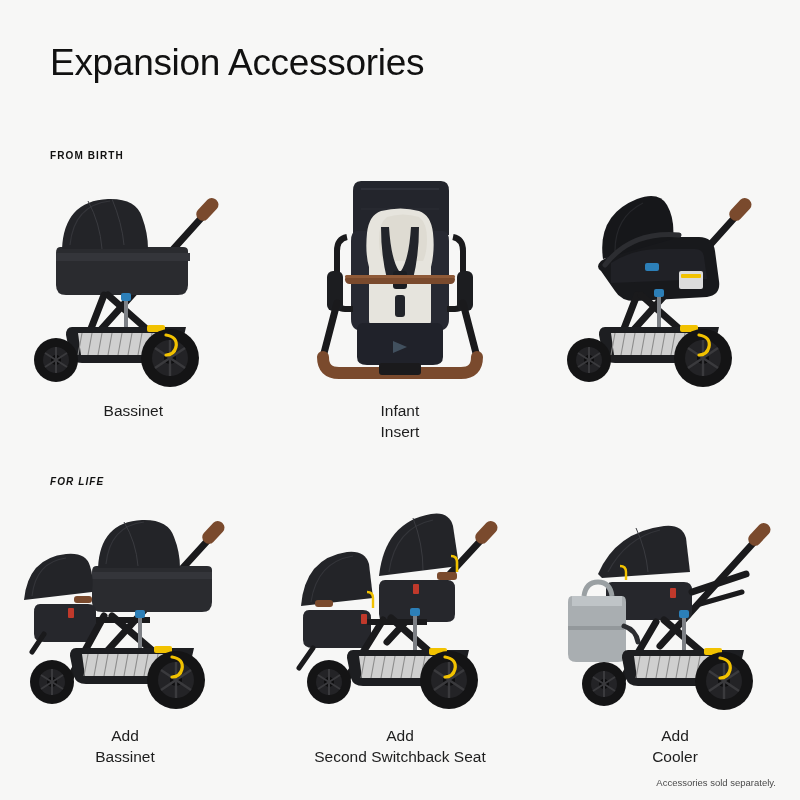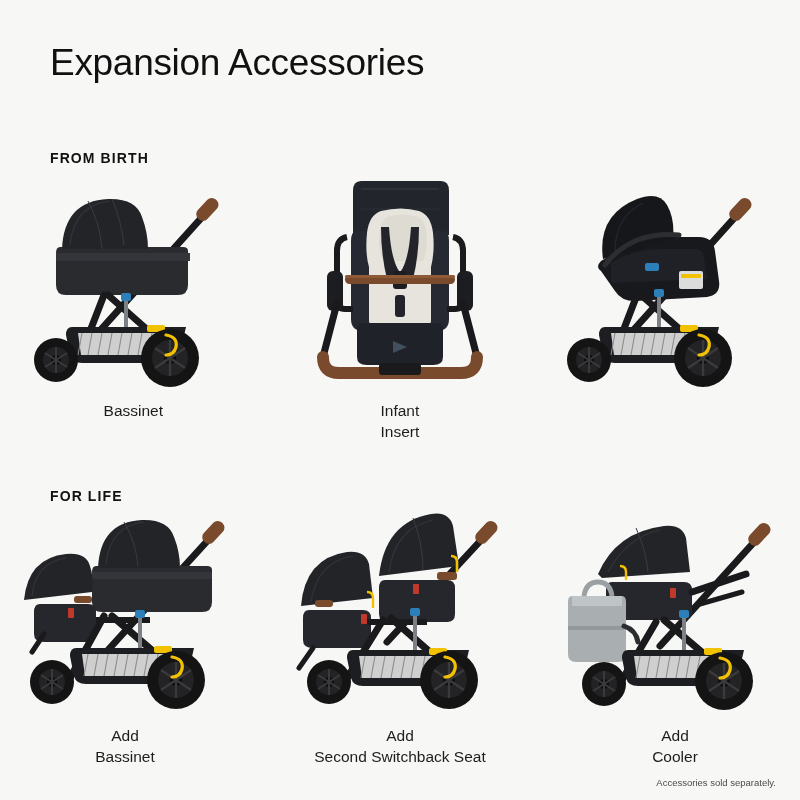--- a/index.html
+++ b/index.html
@@ -19,24 +19,24 @@
     line-height:1.2;
   }
   .subtitle{
     position:absolute;left:50px;top:72px;
     font-size:16.5px;line-height:23px;color:#2a2a2a;font-weight:400;
     white-space:pre-line;
   }
 
   .section-label{
     position:absolute;left:50px;
-    font-size:14px;font-weight:700;letter-spacing:1.1px;color:#111;
+    font-size:10px;font-weight:700;letter-spacing:1.1px;color:#111;
   }
   .sec1-label{top:150px;}
-  .sec2-label{top:488px;}
+  .sec2-label{top:476px;font-style:italic;}
 
   .row{position:absolute;left:0;width:800px;display:flex;}
   .row1{top:175px;}
   .row2{top:500px;gap:25px;}
   .cell{width:266.6px;display:flex;flex-direction:column;align-items:center;}
   .art{width:250px;height:215px;position:relative;}
   .caption{
     margin-top:10px;text-align:center;font-size:15.5px;line-height:21px;
     color:#1d1d1d;white-space:pre-line;font-weight:400;
   }

